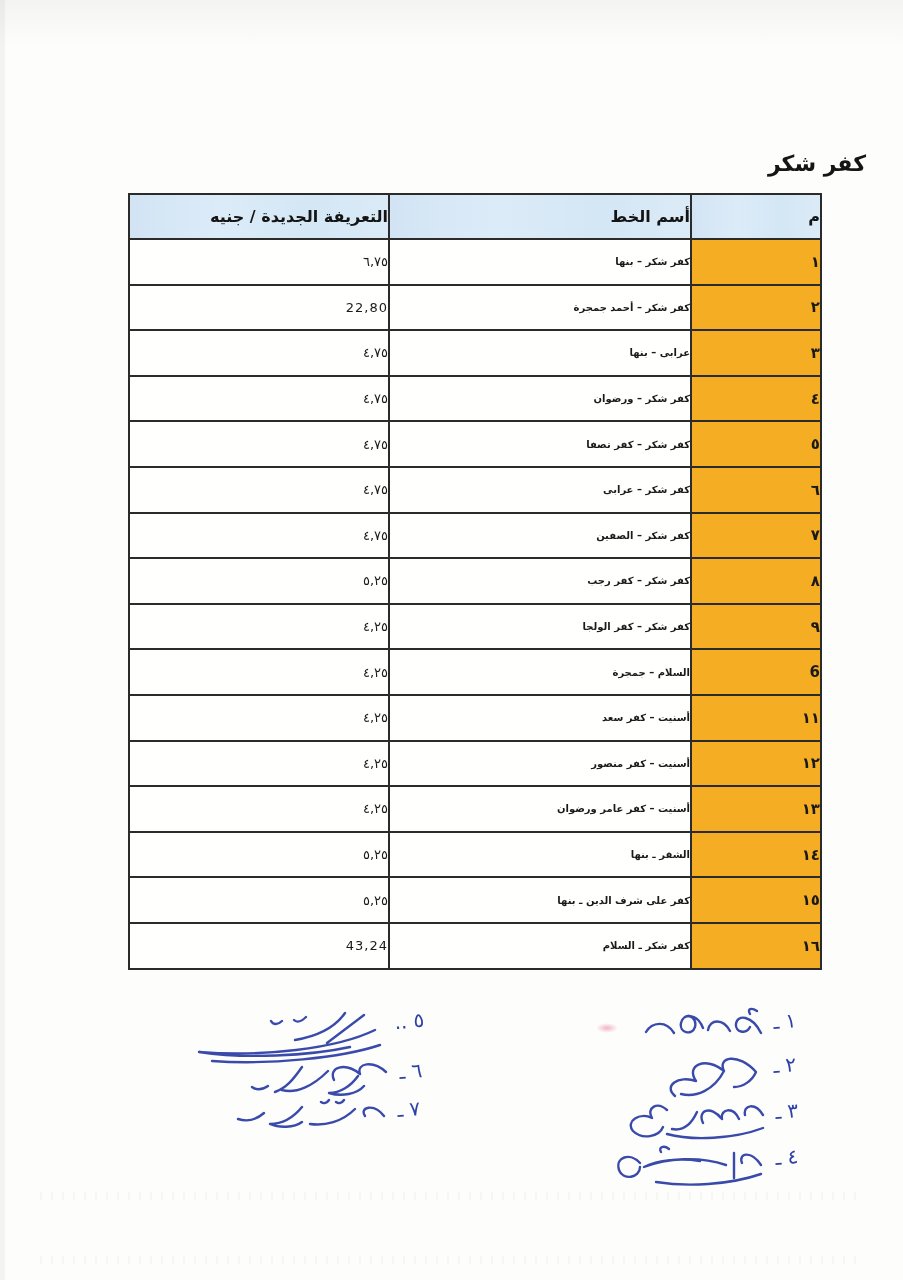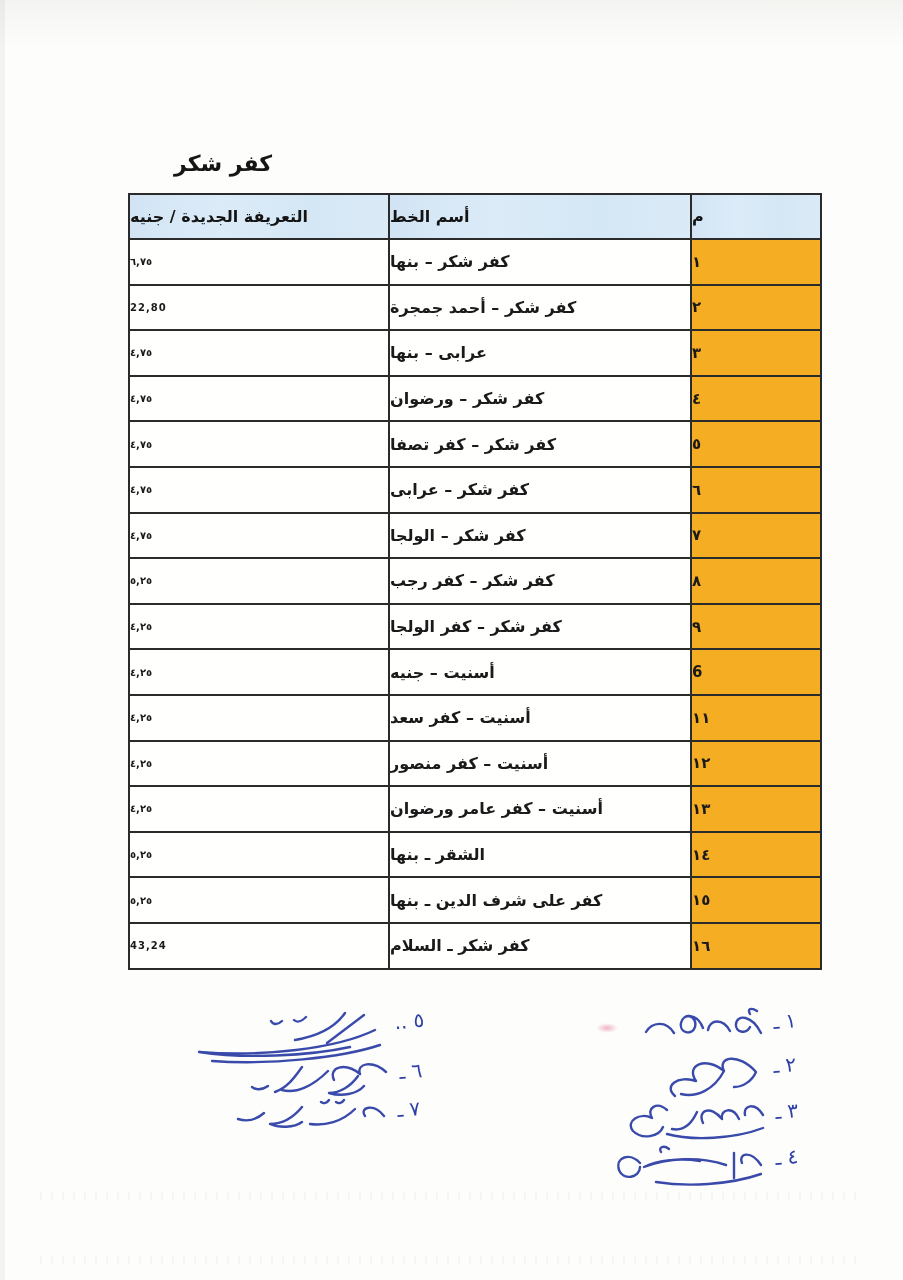--- a/index.html
+++ b/index.html
@@ -14,40 +14,40 @@
   .scan-left{position:absolute;top:0;left:0;width:5px;height:1280px;background:rgba(0,0,0,0.04);}
   .noise-band{position:absolute;left:40px;width:820px;height:8px;opacity:.35;
     background:repeating-linear-gradient(90deg,rgba(90,90,90,.12) 0 2px,transparent 2px 11px);}
   .smudge{position:absolute;border-radius:50%;}
   .smudge-1{left:490px;top:203px;width:36px;height:16px;
     background:radial-gradient(ellipse at center,rgba(230,130,165,.5),rgba(230,130,165,0) 70%);}
   .smudge-2{left:596px;top:1023px;width:22px;height:10px;
     background:radial-gradient(ellipse at center,rgba(230,120,150,.55),rgba(230,120,150,0) 70%);}
 
   .doc-title{
-    position:absolute;top:151px;left:128px;width:692px;text-align:left;
+    position:absolute;top:151px;left:128px;width:692px;text-align:right;
     font-size:22px;font-weight:bold;color:#151515;direction:rtl;transform:translateX(46px);
   }
 
   table.tariff-table{
     position:absolute;top:193px;left:128px;direction:rtl;
     border-collapse:collapse;table-layout:fixed;background:#fffffe;
   }
   .tariff-table th,.tariff-table td{
-    border:2px solid #2b2b2b;text-align:left;vertical-align:middle;
+    border:2px solid #2b2b2b;text-align:right;vertical-align:middle;
     padding:0;overflow:hidden;white-space:nowrap;
   }
   .tariff-table thead th{
     height:43px;font-size:16px;font-weight:bold;color:#141414;
     background:linear-gradient(90deg,#d2e4f4 0%,#dcebf8 35%,#d4e7f5 70%,#dbeaf7 100%);
   }
   .tariff-table tbody td{height:43.6px;}
   .cell-no{background:#f5ae24;font-size:15px;font-weight:bold;}
-  .cell-line{font-size:16px;font-weight:bold;}
-  .cell-tariff{font-size:10px;font-weight:bold;letter-spacing:1px;}
+  .cell-line{font-size:10px;font-weight:bold;}
+  .cell-tariff{font-size:13px;font-weight:normal;letter-spacing:1px;}
 
   
   .sig{position:absolute;display:flex;direction:rtl;align-items:flex-start;gap:5px;color:#2e40a6;}
   .sig-no{font-size:20px;line-height:1;padding-top:5px;transform:rotate(-5deg);white-space:nowrap;}
   .sig svg{flex:none;display:block;}
   .sig path{fill:none;stroke:#2e40a6;stroke-width:2.4;stroke-linecap:round;stroke-linejoin:round;opacity:.95;}
   .sig-1{left:628px;top:1006px;width:168px;}
   .sig-2{left:628px;top:1050px;width:168px;}
   .sig-3{left:600px;top:1096px;width:198px;}
   .sig-4{left:582px;top:1142px;width:216px;}
@@ -114,39 +114,39 @@
     </tr>
 
     <tr>
       <td class="cell-no">٦</td>
       <td class="cell-line">كفر شكر – عرابى</td>
       <td class="cell-tariff">٤,٧٥</td>
     </tr>
 
     <tr>
       <td class="cell-no">٧</td>
-      <td class="cell-line">كفر شكر – الولجا</td>
+      <td class="cell-line">كفر شكر – الصفين</td>
       <td class="cell-tariff">٤,٧٥</td>
     </tr>
 
     <tr>
       <td class="cell-no">٨</td>
       <td class="cell-line">كفر شكر – كفر رجب</td>
       <td class="cell-tariff">٥,٢٥</td>
     </tr>
 
     <tr>
       <td class="cell-no">٩</td>
       <td class="cell-line">كفر شكر – كفر الولجا</td>
       <td class="cell-tariff">٤,٢٥</td>
     </tr>
 
     <tr>
       <td class="cell-no">6</td>
-      <td class="cell-line">أسنيت – جنيه</td>
+      <td class="cell-line">السلام – جمجرة</td>
       <td class="cell-tariff">٤,٢٥</td>
     </tr>
 
     <tr>
       <td class="cell-no">١١</td>
       <td class="cell-line">أسنيت – كفر سعد</td>
       <td class="cell-tariff">٤,٢٥</td>
     </tr>
 
     <tr>

